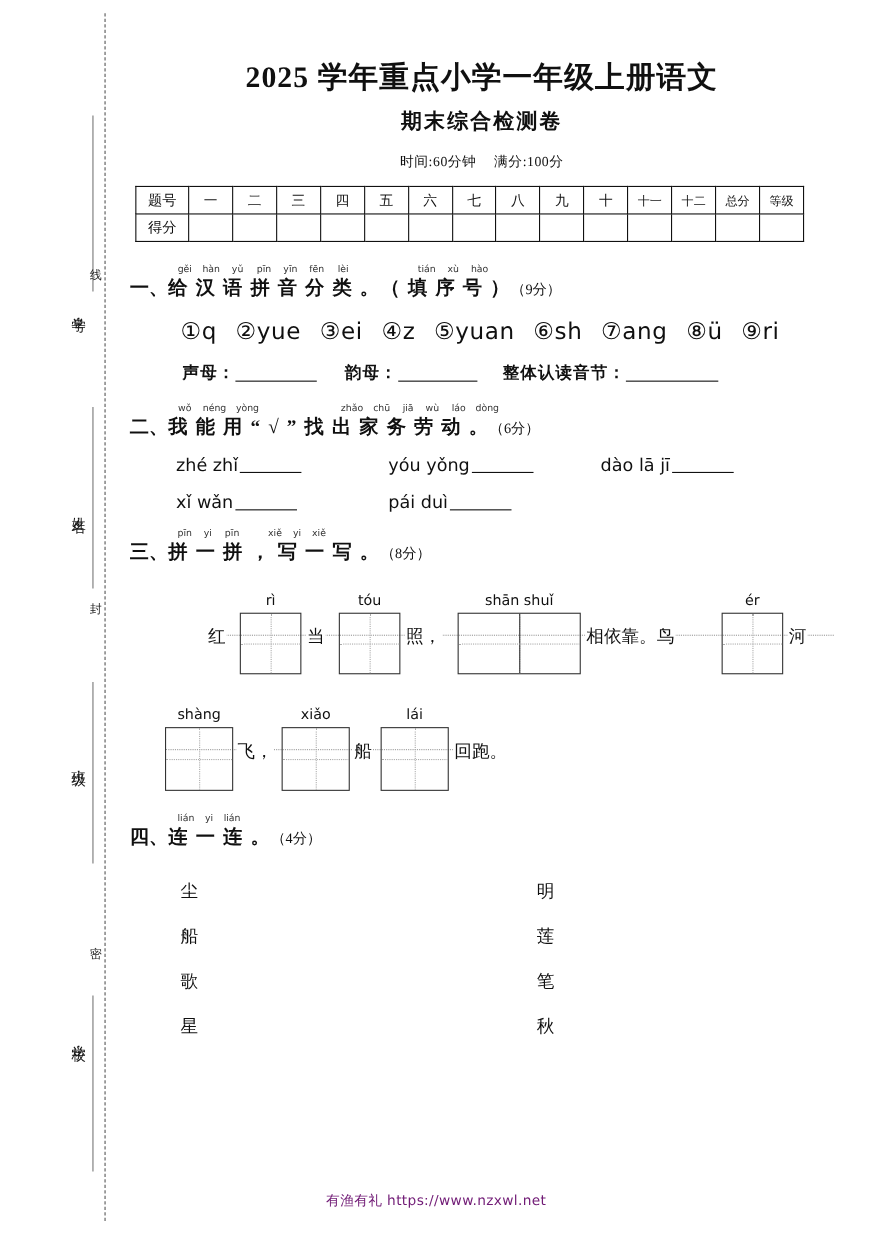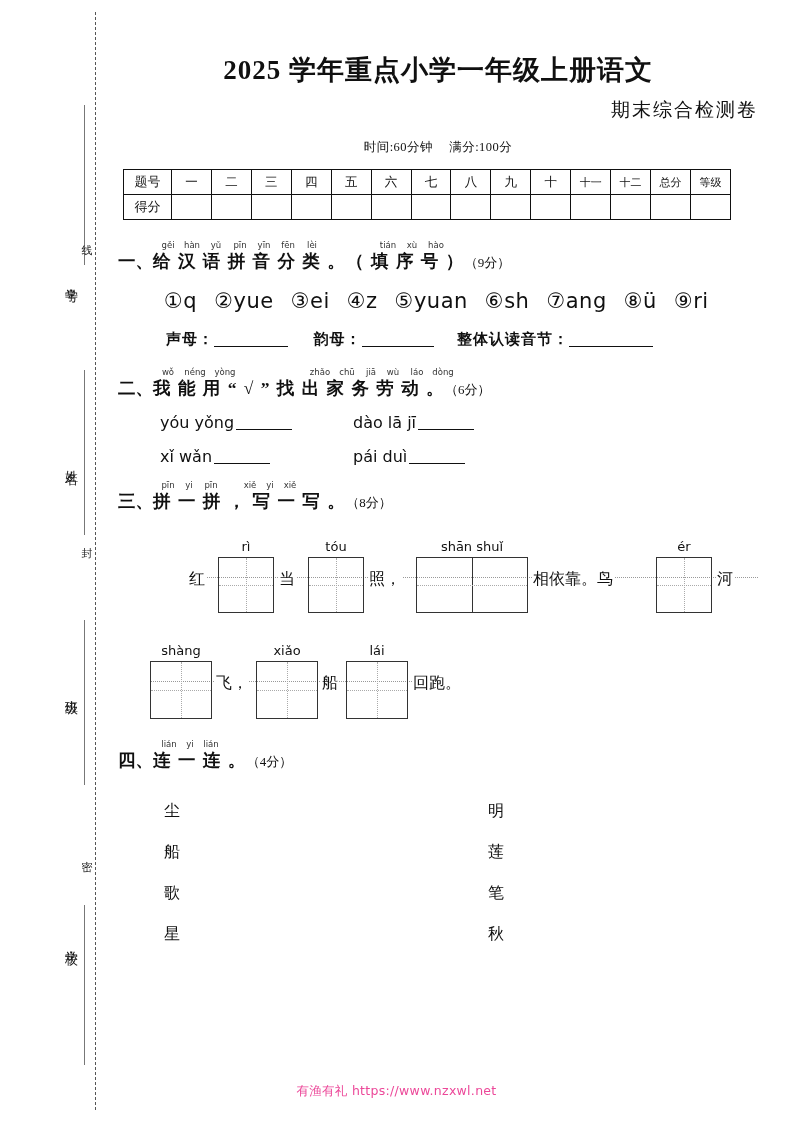--- a/index.html
+++ b/index.html
@@ -52,23 +52,23 @@
     margin-top: 52px;
     text-align: center;
     font-size: 27px;
     font-weight: 700;
     letter-spacing: 1px;
     font-family: "Liberation Serif", "DejaVu Serif", serif;
     white-space: nowrap;
   }
   .title-sub {
     margin-top: 9px;
-    text-align: right;
+    text-align: center;
     font-size: 19px;
-    font-weight: 400;
+    font-weight: 700;
     letter-spacing: 2px;
   }
   .meta-line {
     margin-top: 16px;
     text-align: center;
     font-size: 12.5px;
     letter-spacing: 0.5px;
   }
   .meta-line .gap { display: inline-block; width: 16px; }
 
@@ -203,21 +203,21 @@
   .match { margin-top: 20px; margin-left: 30px; position: relative; height: 170px; width: 420px; }
   .match .col { position: absolute; font-size: 16px; font-family: "Liberation Serif", serif; }
   .match .item { height: 41px; line-height: 41px; }
 
   
   .footer {
     position: absolute;
     left: 0; right: 0; bottom: 22px;
     text-align: center;
     font-size: 12.5px;
-    color: #ec4899;
+    color: #701a75;
     font-family: "DejaVu Sans", sans-serif;
     letter-spacing: 0.3px;
   }
 </style>
 </head>
 <body>
 
 <div id="page">
 
   <div class="seal-dash"></div>
@@ -303,20 +303,21 @@
     </div>
 
     <div class="q-block" style="margin-top:30px;">
       <div class="py-row" style="left:38px;">
         <span style="width:24px">wǒ</span><span style="width:30px">néng</span><span style="width:30px">yòng</span><span style="width:66px"></span><span style="width:28px">zhǎo</span><span style="width:26px">chū</span><span style="width:22px">jiā</span><span style="width:22px">wù</span><span style="width:26px">láo</span><span style="width:26px">dòng</span>
       </div>
       <div class="q-head"><span class="num">二、</span><span>我 能 用 “ √ ” 找 出 家 务 劳 动 。</span><span class="pts">（6分）</span></div>
 
       <div class="word-grid">
         <div class="wrow">
+          <div class="wcell"><span>zhé zhǐ</span><span class="wline"></span></div>
           <div class="wcell"><span>yóu yǒng</span><span class="wline"></span></div>
           <div class="wcell"><span>dào lā jī</span><span class="wline"></span></div>
         </div>
         <div class="wrow">
           <div class="wcell"><span>xǐ wǎn</span><span class="wline"></span></div>
           <div class="wcell"><span>pái duì</span><span class="wline"></span></div>
         </div>
       </div>
     </div>
 

